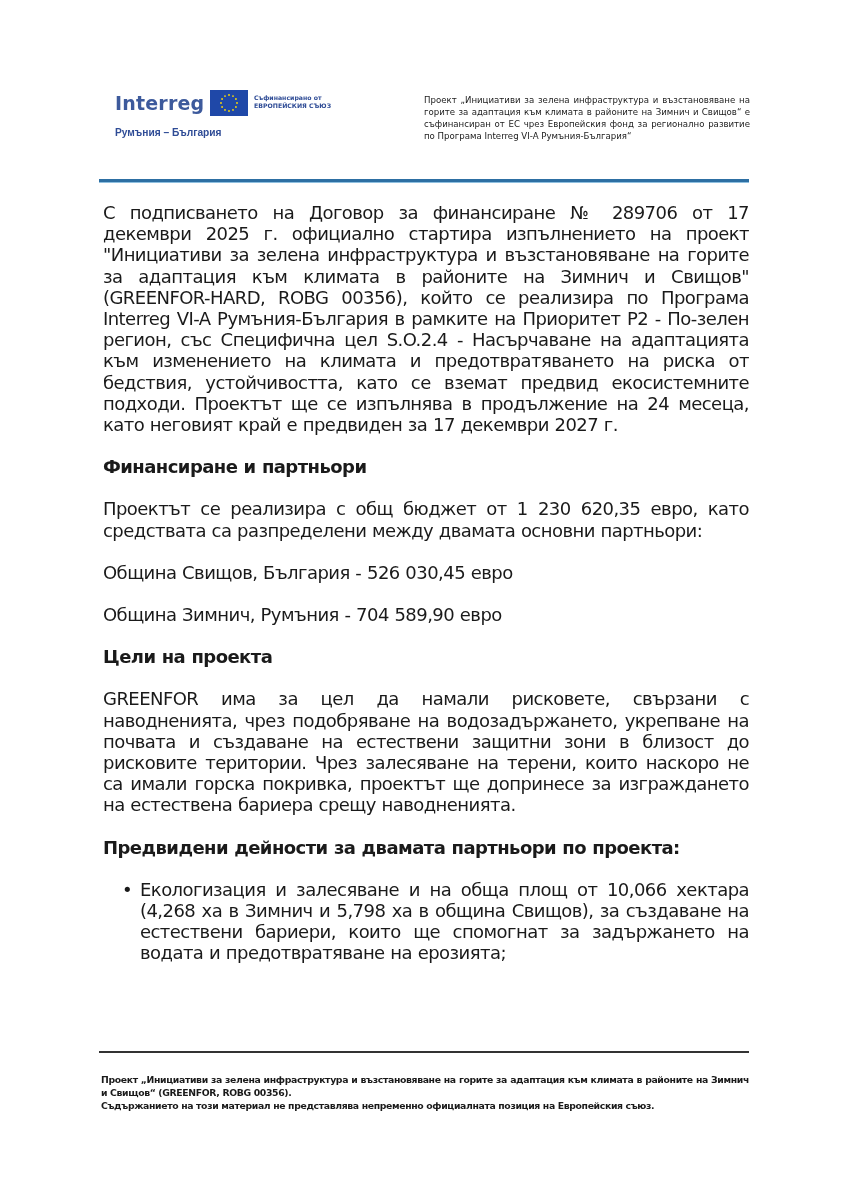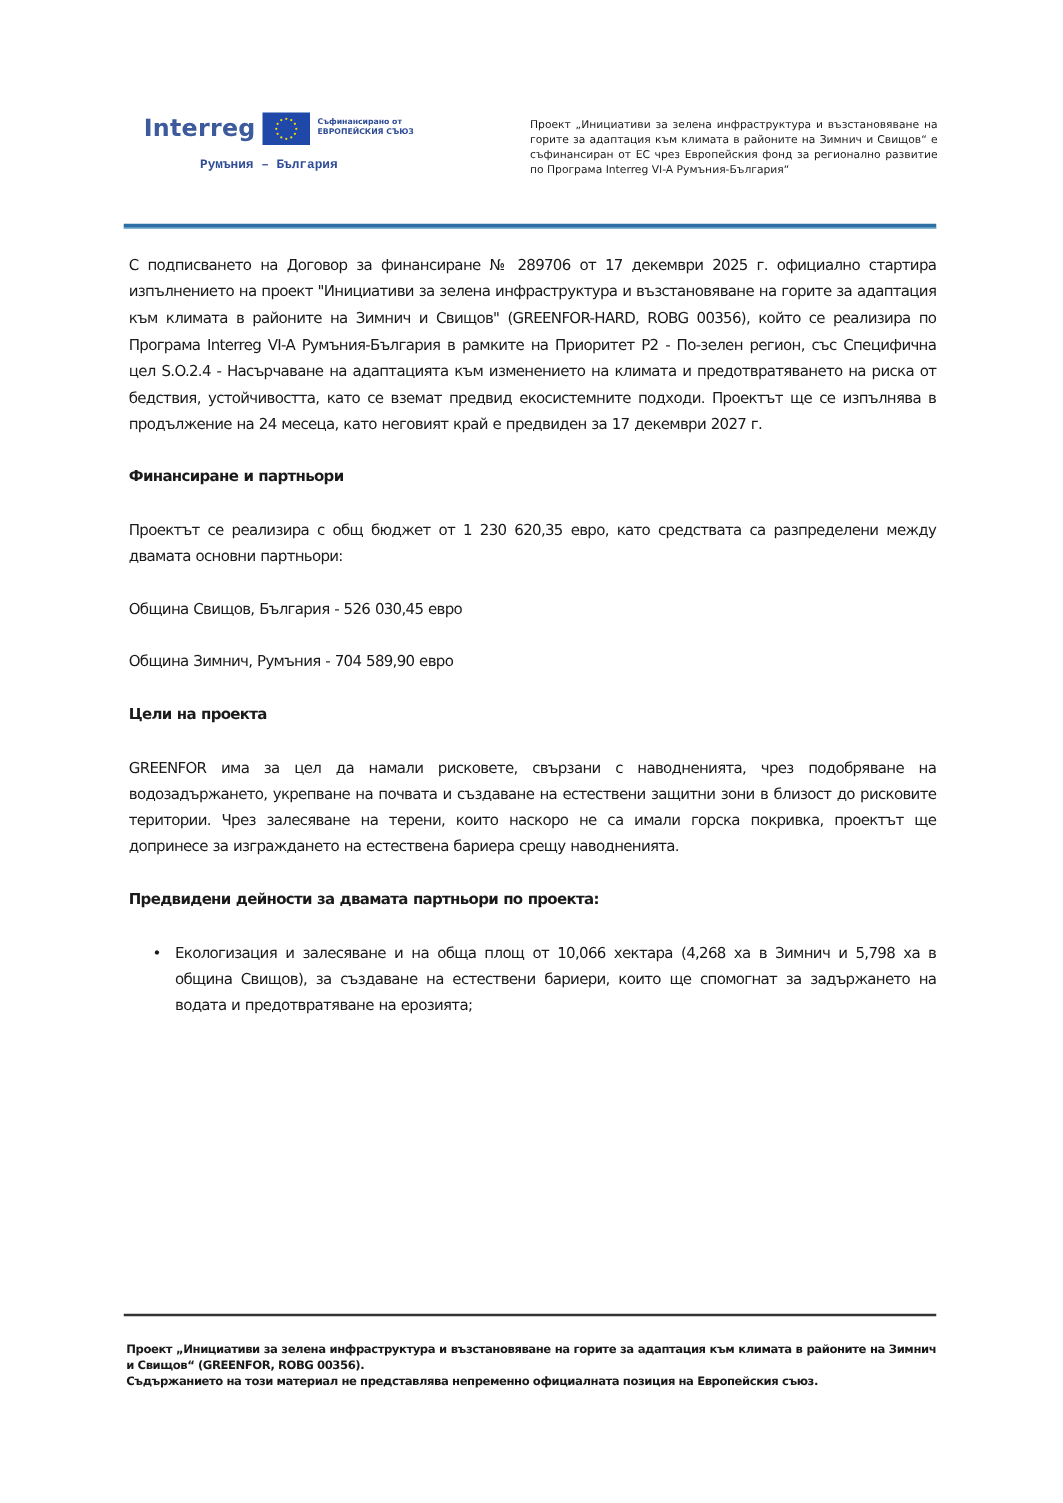--- a/index.html
+++ b/index.html
@@ -54,25 +54,24 @@
       font-family: "DejaVu Sans", sans-serif;
       font-weight: bold;
       font-size: 6.2px;
       line-height: 8px;
       color: #2f4c96;
     }
     .region-text {
       position: absolute;
       left: 0;
       top: 37px;
-      font-family: Liberation Mono, monospace;
+      font-family: Liberation Sans, sans-serif;
       font-weight: bold;
       font-size: 10.2px;
       color: #2f4c96;
-      margin-left: 45px;
     }
     .header-note {
       position: absolute;
       left: 424px;
       top: 94px;
       width: 326px;
       font-family: "DejaVu Sans", sans-serif;
       font-size: 8.6px;
       line-height: 12px;
       text-align: justify;
@@ -86,21 +85,21 @@
       height: 3px;
       background: #2d6fa3;
       border-bottom: 1px solid #8fc0e0;
     }
     .content {
       position: absolute;
       left: 103px;
       top: 202px;
       width: 646px;
       font-family: "DejaVu Sans", sans-serif;
-      font-size: 12px;
+      font-size: 18px;
       line-height: 21.2px;
       letter-spacing: -0.55px;
       word-spacing: 0.5px;
     }
     .content p {
       margin: 0;
       text-align: justify;
     }
     .content p.gap { margin-top: 21px; }
     .content .heading {

